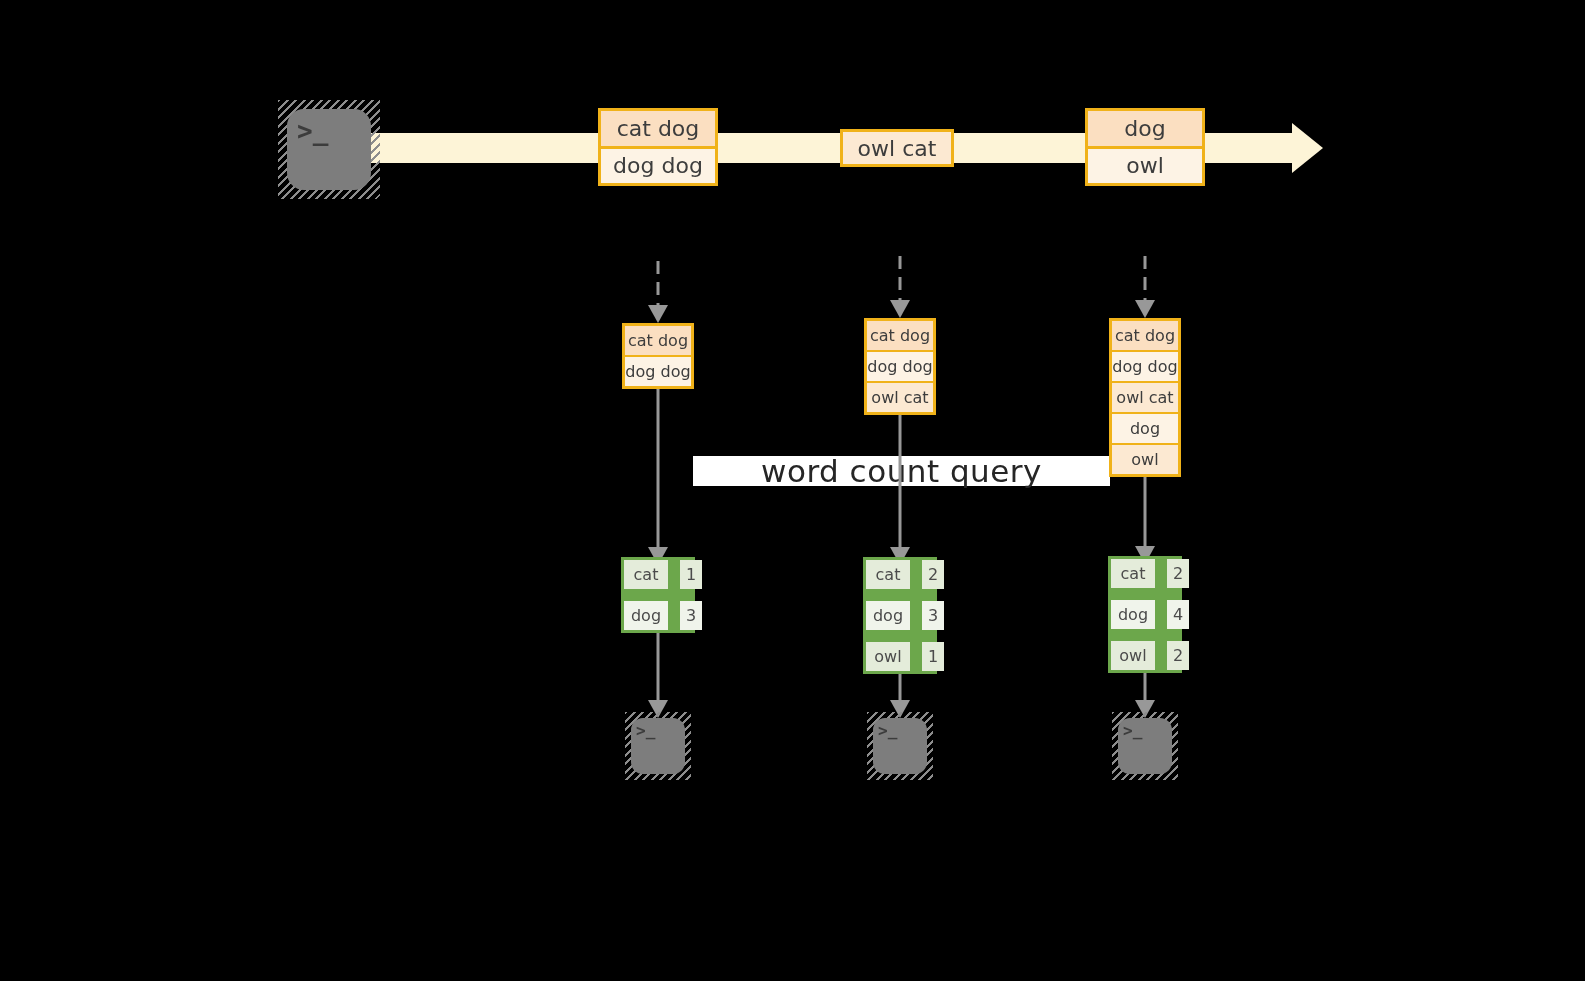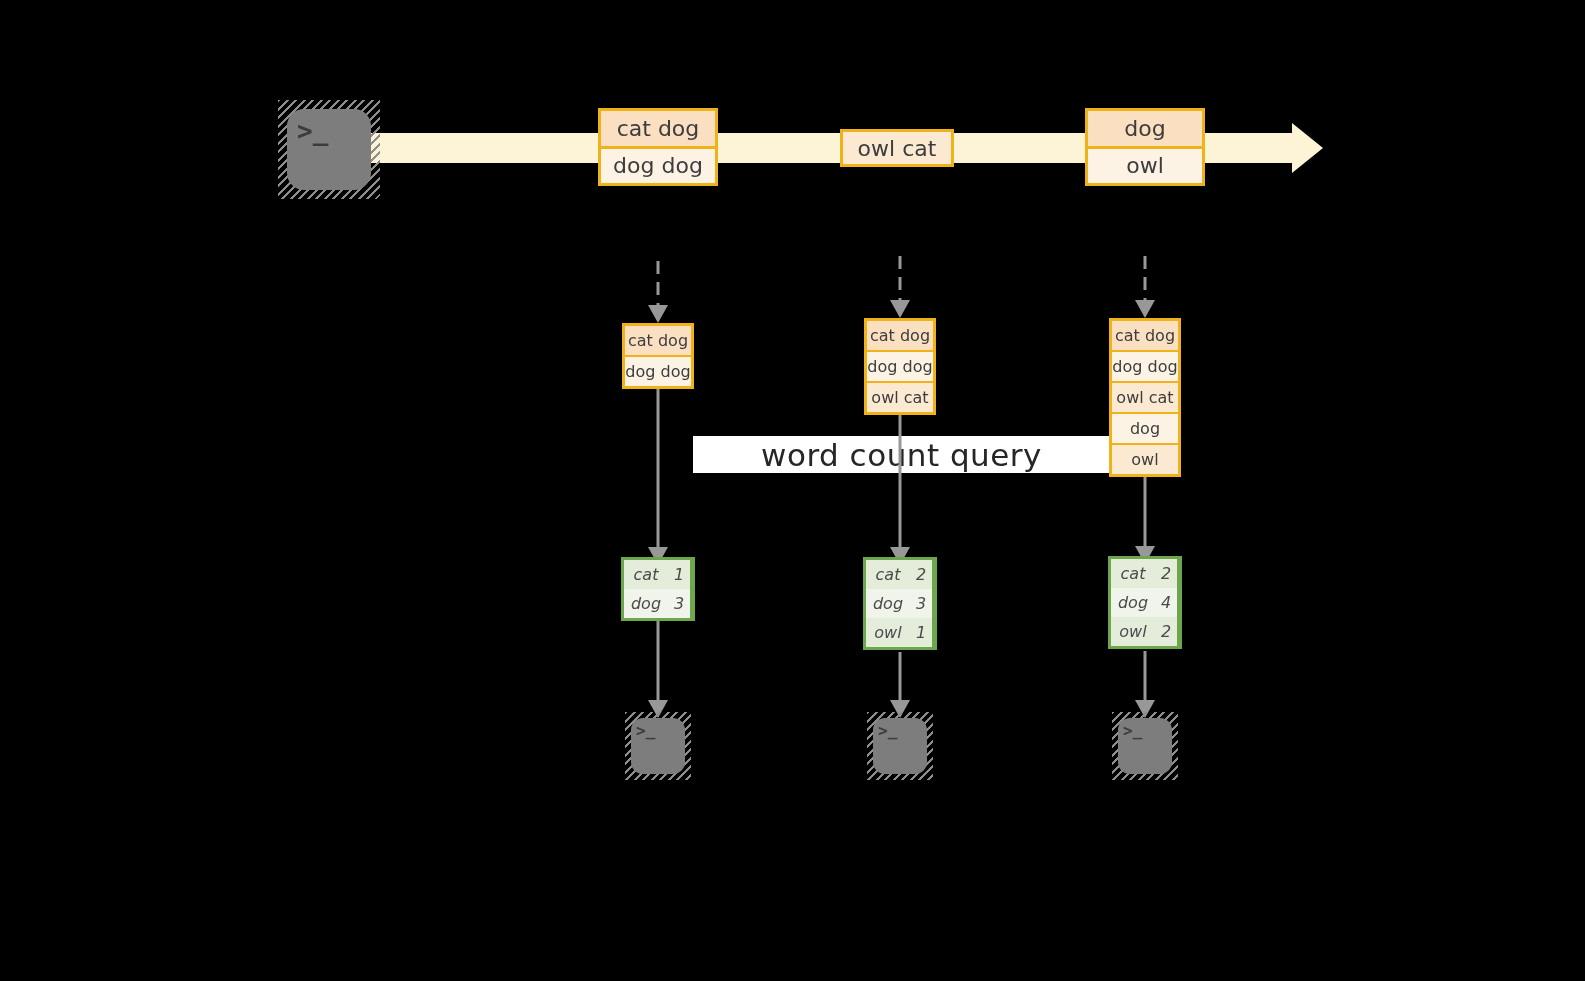--- a/index.html
+++ b/index.html
@@ -29,21 +29,21 @@
   .stack-row{height:29px;display:flex;align-items:center;justify-content:center;
              font-size:16px;color:var(--text-dark);}
   .stack-row + .stack-row{border-top:2px solid var(--orange);}
 
   
   .query-band{background:var(--white);z-index:3;display:flex;align-items:center;justify-content:center;}
   .query-band span{font-size:31px;color:var(--query-text);letter-spacing:0.5px;}
 
   
   .wtable{border:3px solid var(--green);background:var(--green);z-index:6;
-          display:grid;grid-template-columns:44px 22px;gap:0;font-style:italic;}
+          display:grid;grid-template-columns:44px 22px;gap:12px;}
   .wcell{height:29px;line-height:29px;text-align:center;font-size:16px;color:#4b4b4b;}
 
   .arrow-svg{z-index:4;overflow:visible;}
 </style>
 </head>
 <body>
 
 <div class="canvas">
 
   <div class="term abs" style="left:278px;top:100px;width:102px;height:99px;">
@@ -61,21 +61,21 @@
       </div>
       <div class="rec abs" style="left: 840px; top: 129px; width: 114px; height: 38px;">
         <div class="rec-row" style="background: var(--record-mid);">owl cat</div>
       </div>
       <div class="rec abs" style="left: 1085px; top: 108px; width: 120px; height: 78px;">
         <div class="rec-row" style="background: var(--record-peach);">dog</div>
         <div class="rec-row" style="background: var(--record-cream);">owl</div>
       </div>
     </div>
 
-  <div class="query-band abs" style="left:693px;top:436px;width:417px;height:37px;">
+  <div class="query-band abs" style="left:693px;top:456px;width:417px;height:30px;">
     <span>word count query</span>
   </div>
 
   <div id="columns-layer">
       <svg class="arrow-svg abs" viewBox="0 0 22 62" style="left: 647px; top: 261px; width: 22px; height: 62px;">
         <line x1="11" x2="11" y1="0" y2="45" stroke="var(--gray)" stroke-width="3" stroke-dasharray="13 8"></line>
         <polygon points="1,44 21,44 11,62" fill="var(--gray)"></polygon>
       </svg>
       <div class="stack abs" style="left: 622px; top: 323px; width: 72px; height: 66px;">
         <div class="stack-row" style="background: var(--record-peach);">cat dog</div>

